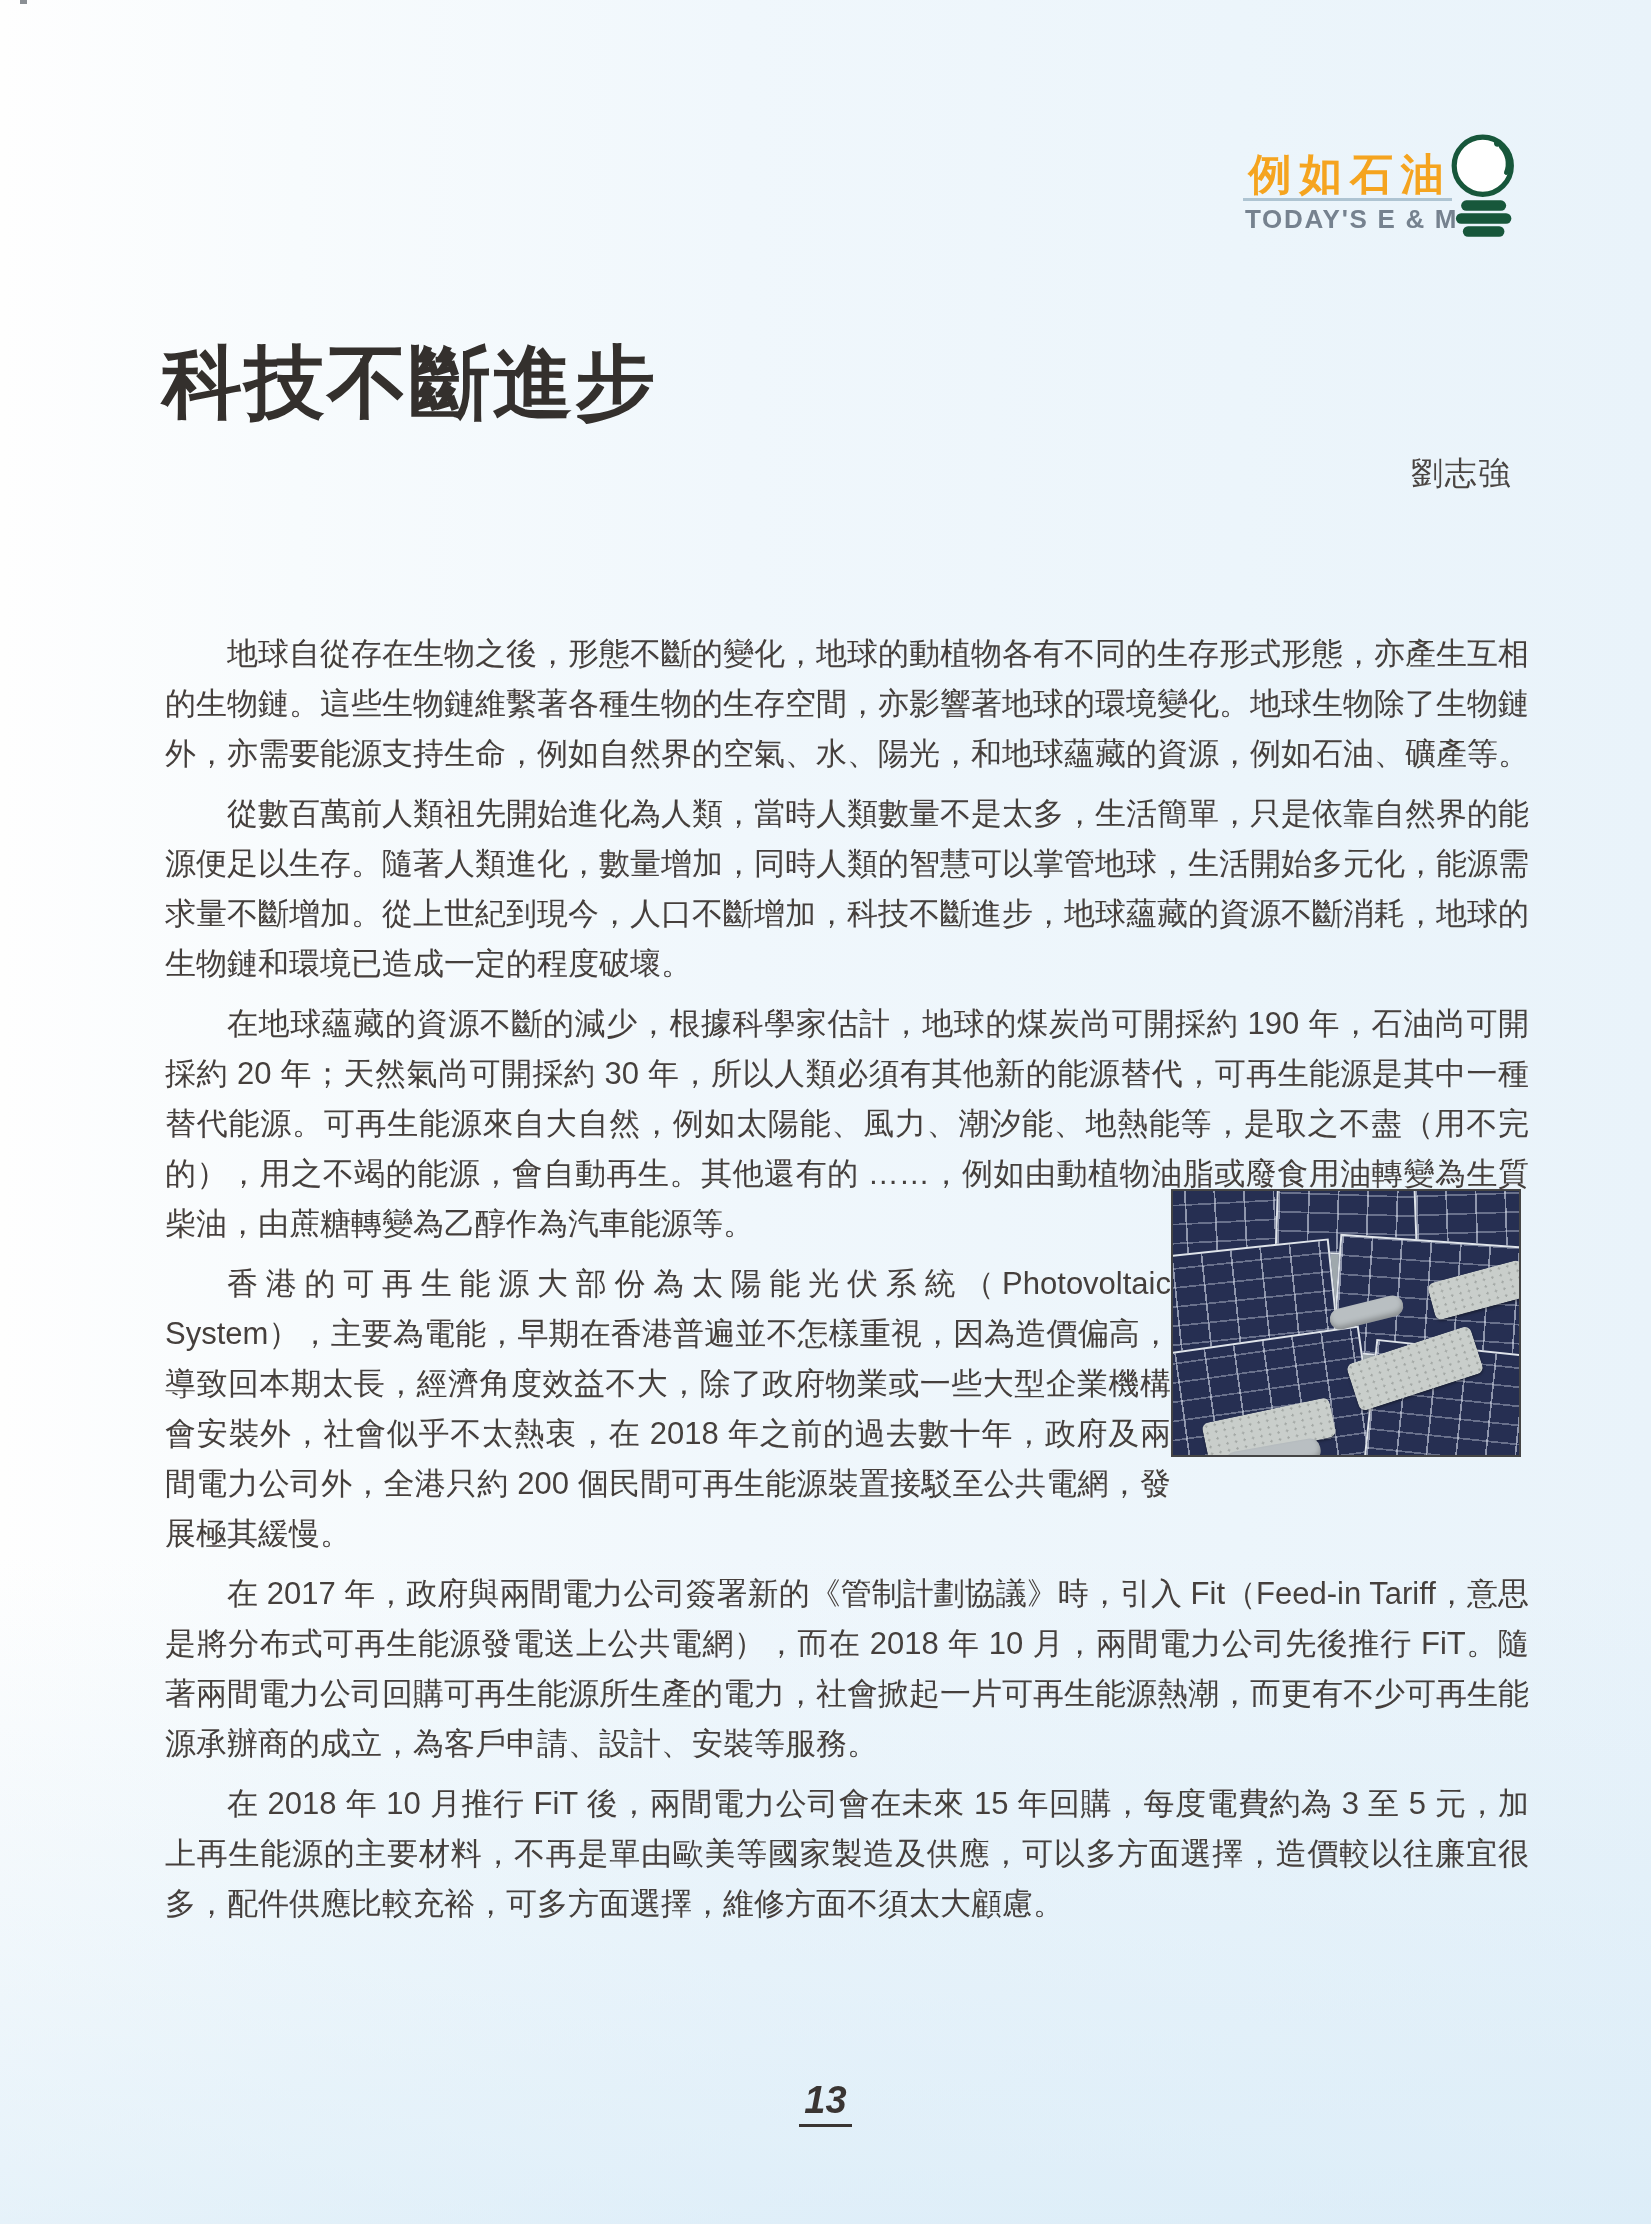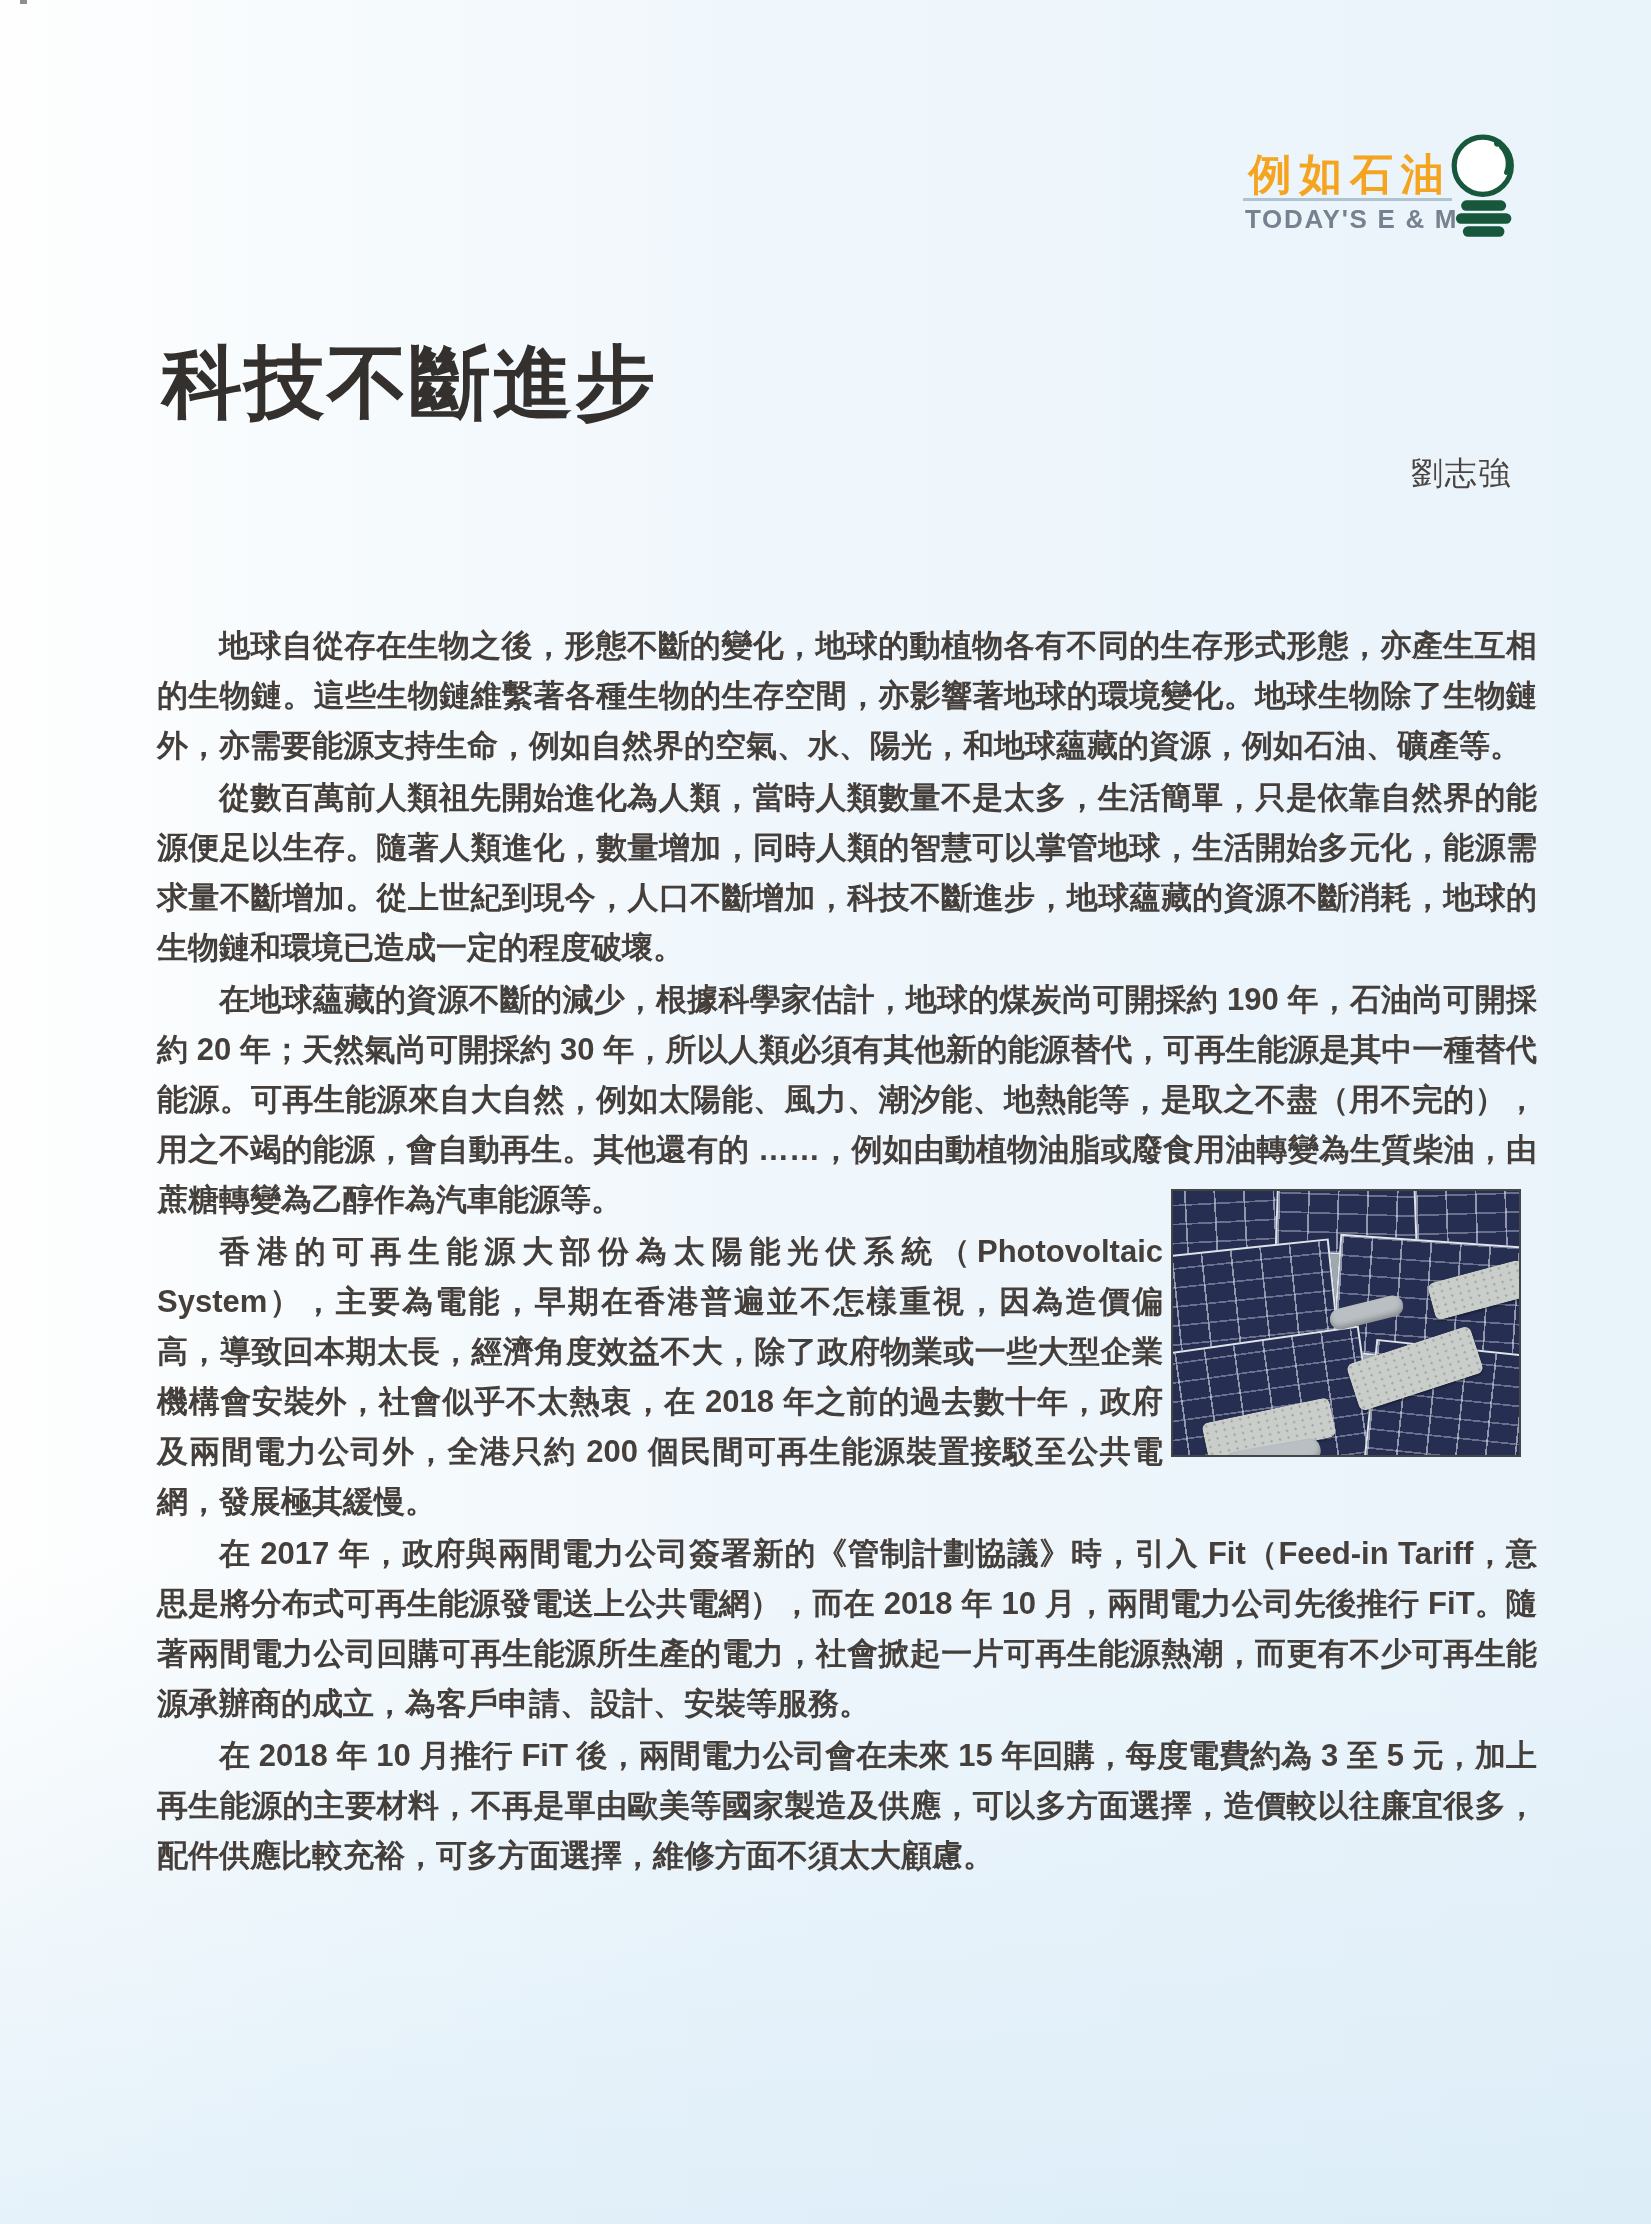--- a/index.html
+++ b/index.html
@@ -40,21 +40,21 @@
   .article-author{
     position:absolute;right:139px;top:452px;
     font-size:32px;color:#4a4542;letter-spacing:1.7px;
   }
 
   
   .article-body{
     position:absolute;left:155px;top:619px;width:1384px;
     font-size:31px;line-height:50px;text-align:justify;
   }
-  .article-body p{margin:2px;text-indent:2em;font-weight:bold;}
+  .article-body p{margin:10px;text-indent:2em;}
   .article-body p.narrow{width:1006px;}
 
   
   .photo{
     position:absolute;left:1171px;top:1189px;width:346px;height:264px;
     border:2.6px solid #454545;background:#9fa8ad;overflow:hidden;
   }
   .panel{
     position:absolute;
     background-color:#262f52;
@@ -124,15 +124,18 @@
     <div class="panel" style="left:163px; top:50px;  width:205px; height:115px; transform:rotate(4deg);"></div>
     <div class="panel" style="left:-21px; top:149px; width:214px; height:144px; transform:rotate(-8deg);"></div>
     <div class="panel" style="left:196px; top:158px; width:196px; height:127px; transform:rotate(6deg);"></div>
     <div class="walkway" style="left:257px; top:80px;  width:97px; height:38px; transform:rotate(-15deg);"></div>
     <div class="walkway" style="left:177px; top:153px; width:130px; height:49px; transform:rotate(-18deg);"></div>
     <div class="walkway" style="left:31px;  top:219px; width:130px; height:40px; transform:rotate(-12deg);"></div>
     <div class="pipe" style="left:156px; top:111px; width:75px; height:21px; transform:rotate(-14deg);"></div>
     <div class="pipe" style="left:52px;  top:254px; width:96px; height:22.6px; transform:rotate(-10deg);"></div>
   </div>
 
+  <div class="page-number">
+    <span>13</span>
+  </div>
 
 </div>
 
 
 </body></html>

